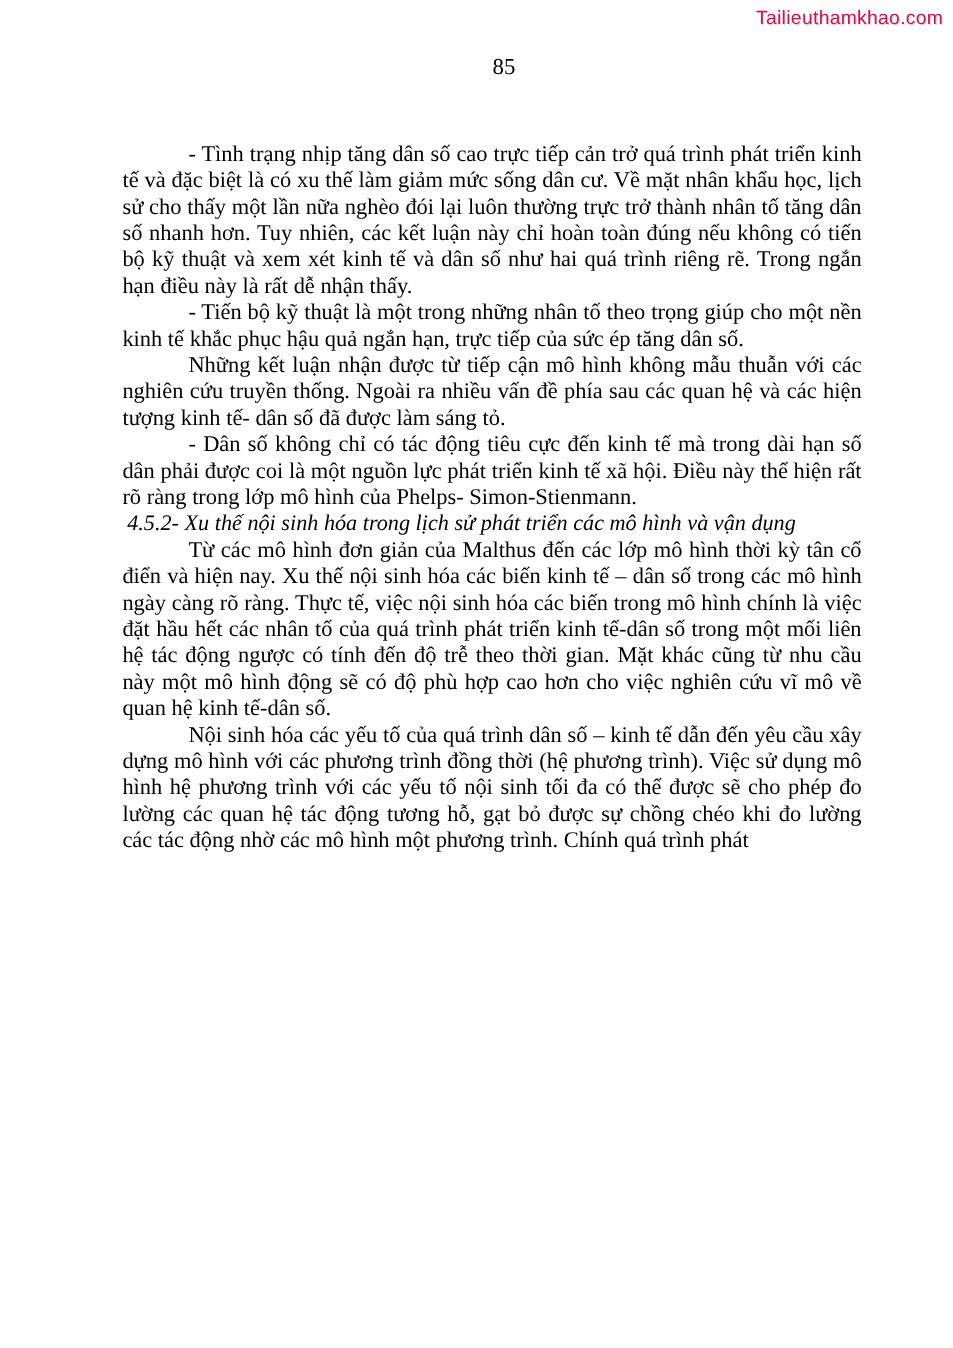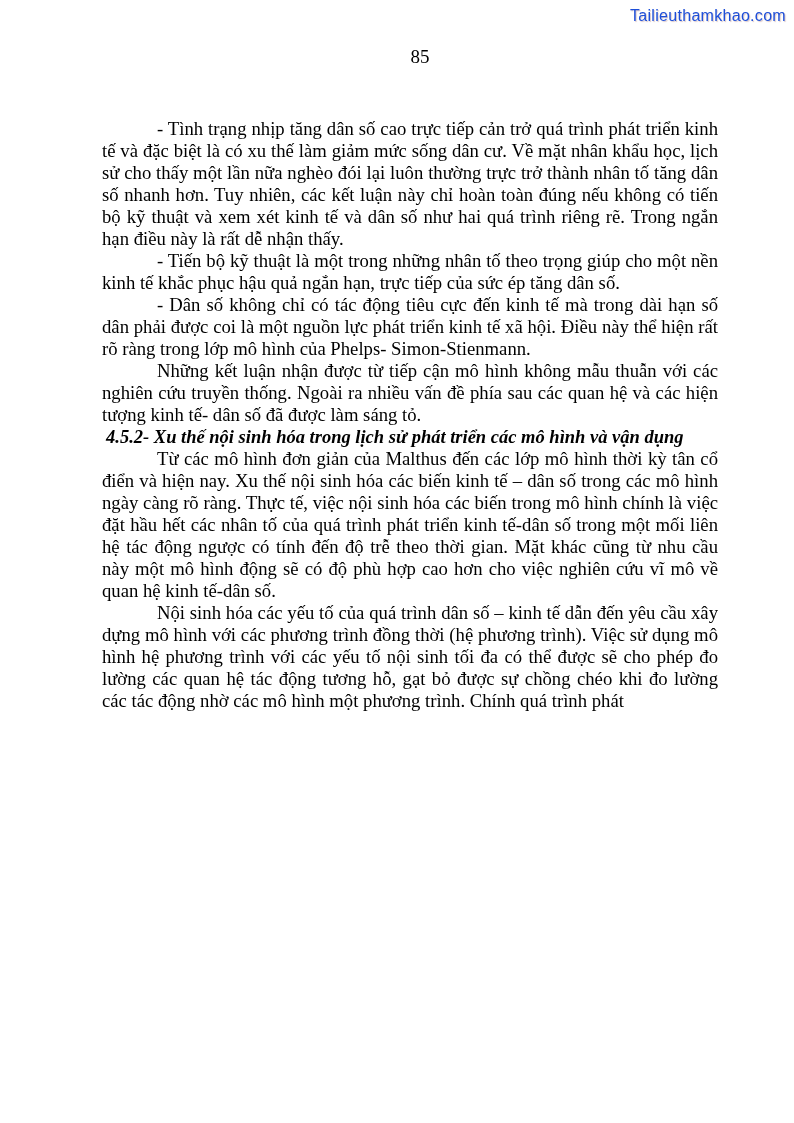--- a/index.html
+++ b/index.html
@@ -10,60 +10,60 @@
     overflow:hidden;
     font-family:"Liberation Serif", serif;
     color:#000000;
   }
   .watermark{
     position:absolute;
     top:7px;right:8px;
     font-family:"Liberation Sans", sans-serif;
     font-size:16px;
     letter-spacing:.3px;
-    color:#1d4ed8;
+    color:#be185d;
     text-shadow:-1px -1px 0 rgba(255,255,255,.95), 1px 1px 1px rgba(150,90,85,.35);
   }
   .page-number{
     position:absolute;
     top:46px;left:102px;width:636px;
     text-align:center;
     font-size:19px;
   }
   .doc-body{
     position:absolute;
     top:118px;left:102px;width:616px;
     font-size:18.7px;
     line-height:22px;
     text-align:justify;
     text-justify:inter-word;
   }
   .para{margin:0;text-indent:55px;}
   .heading{
     margin:0;
-    font-weight:bold;
+    font-weight:normal;
     font-style:italic;
     font-size:18.5px;
     text-indent:4px;
     white-space:nowrap;
     text-align:left;
   }
 </style>
 </head>
 <body>
 
 <div class="page">
 
   <div class="watermark">Tailieuthamkhao.com</div>
 
   <div class="page-number">85</div>
 
   <div class="doc-body">
     <p class="para">- Tình trạng nhịp tăng dân số cao trực tiếp cản trở quá trình phát triển kinh tế và đặc biệt là có xu thế làm giảm mức sống dân cư. Về mặt nhân khẩu học, lịch sử cho thấy một lần nữa nghèo đói lại luôn thường trực trở thành nhân tố tăng dân số nhanh hơn. Tuy nhiên, các kết luận này chỉ hoàn toàn đúng nếu không có tiến bộ kỹ thuật và xem xét kinh tế và dân số như hai quá trình riêng rẽ. Trong ngắn hạn điều này là rất dễ nhận thấy.</p>
     <p class="para">- Tiến bộ kỹ thuật là một trong những nhân tố theo trọng giúp cho một nền kinh tế khắc phục hậu quả ngắn hạn, trực tiếp của sức ép tăng dân số.</p>
+    <p class="para">Những kết luận nhận được từ tiếp cận mô hình không mẫu thuẫn với các nghiên cứu truyền thống. Ngoài ra nhiều vấn đề phía sau các quan hệ và các hiện tượng kinh tế- dân số đã được làm sáng tỏ.</p>
     <p class="para">- Dân số không chỉ có tác động tiêu cực đến kinh tế mà trong dài hạn số dân phải được coi là một nguồn lực phát triển kinh tế xã hội. Điều này thể hiện rất rõ ràng trong lớp mô hình của Phelps- Simon-Stienmann.</p>
-    <p class="para">Những kết luận nhận được từ tiếp cận mô hình không mẫu thuẫn với các nghiên cứu truyền thống. Ngoài ra nhiều vấn đề phía sau các quan hệ và các hiện tượng kinh tế- dân số đã được làm sáng tỏ.</p>
     <p class="heading">4.5.2- Xu thế nội sinh hóa trong lịch sử phát triển các mô hình và vận dụng</p>
     <p class="para">Từ các mô hình đơn giản của Malthus đến các lớp mô hình thời kỳ tân cổ điển và hiện nay. Xu thế nội sinh hóa các biến kinh tế – dân số trong các mô hình ngày càng rõ ràng. Thực tế, việc nội sinh hóa các biến trong mô hình chính là việc đặt hầu hết các nhân tố của quá trình phát triển kinh tế-dân số trong một mối liên hệ tác động ngược có tính đến độ trễ theo thời gian. Mặt khác cũng từ nhu cầu này một mô hình động sẽ có độ phù hợp cao hơn cho việc nghiên cứu vĩ mô về quan hệ kinh tế-dân số.</p>
     <p class="para">Nội sinh hóa các yếu tố của quá trình dân số – kinh tế dẫn đến yêu cầu xây dựng mô hình với các phương trình đồng thời (hệ phương trình). Việc sử dụng mô hình hệ phương trình với các yếu tố nội sinh tối đa có thể được sẽ cho phép đo lường các quan hệ tác động tương hỗ, gạt bỏ được sự chồng chéo khi đo lường các tác động nhờ các mô hình một phương trình. Chính quá trình phát</p>
   </div>
 
 </div>
 
 </body></html>

